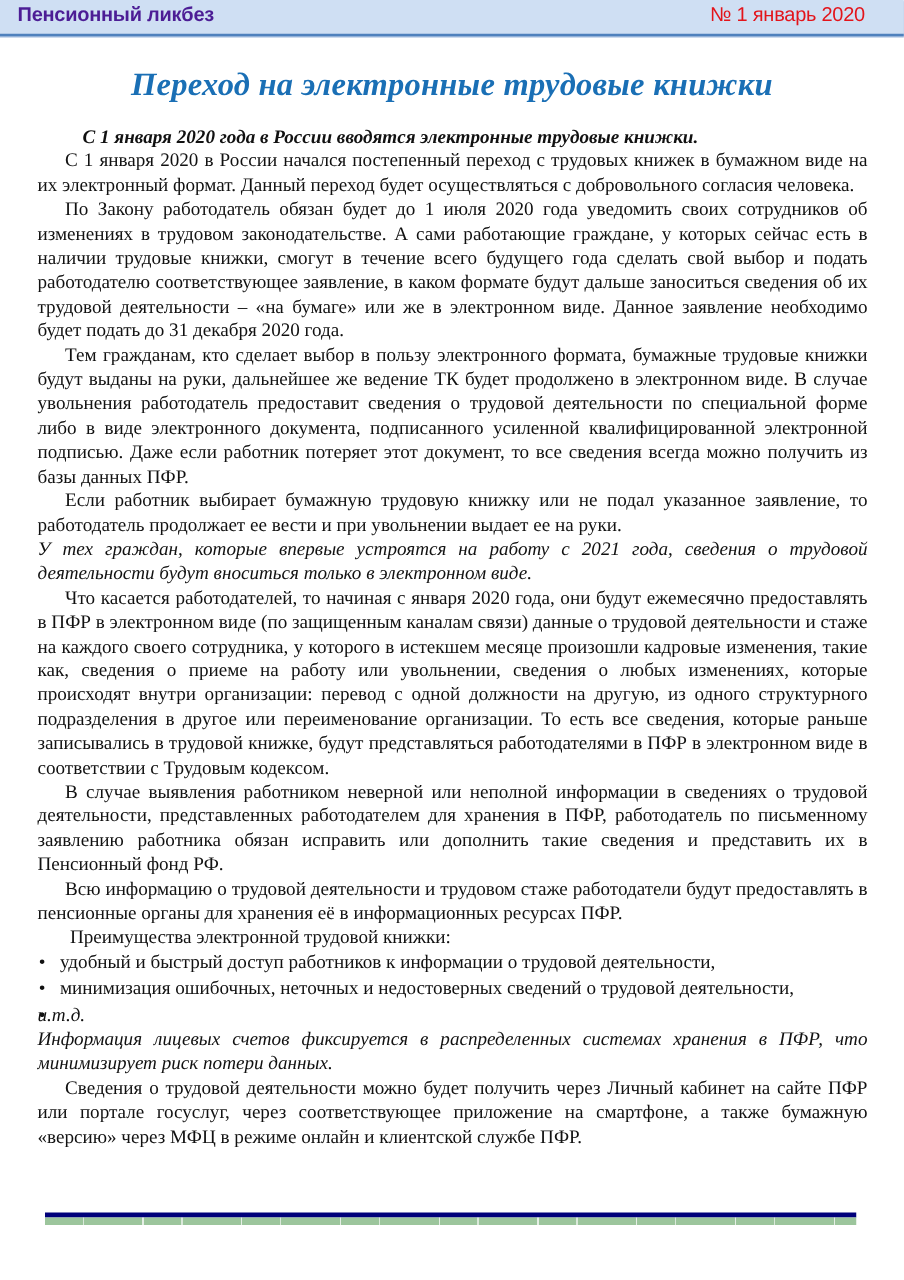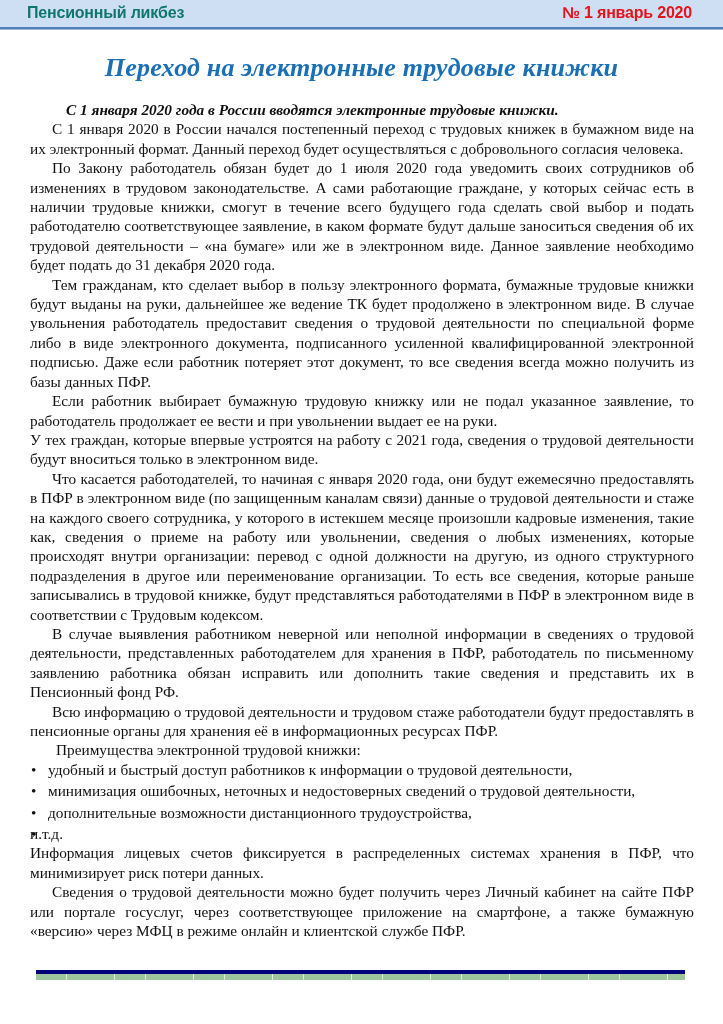--- a/index.html
+++ b/index.html
@@ -23,29 +23,28 @@
       background: #cfdff3;
       border-bottom: 2px solid #4f81bd;
       box-shadow: 0 1px 0 #9db8dc;
     }
     .header-left {
       position: absolute;
       left: 14px; top: 4px;
       font-family: "Liberation Sans", "DejaVu Sans", sans-serif;
       font-weight: bold;
       font-size: 16px;
-      color: #0f766e;
+      color: #4c1d95;
       letter-spacing: -0.2px;
-      margin-left: 13px;
     }
     .header-right {
       position: absolute;
       right: 31px; top: 4px;
       font-family: "Liberation Sans", "DejaVu Sans", sans-serif;
-      font-weight: bold;
+      font-weight: normal;
       font-size: 16px;
       color: #e3141b;
       letter-spacing: -0.2px;
     }
     .title {
       position: absolute;
       left: 0; top: 53px;
       width: 723px;
       text-align: center;
       font-family: "Liberation Serif", "DejaVu Serif", serif;
@@ -71,20 +70,21 @@
       font-style: italic;
       font-weight: bold;
       text-indent: 36px;
       text-align: left;
     }
     .ind {
       text-indent: 22px;
     }
     .noind {
       text-indent: 0;
+      font-style: italic;
     }
     .adv-head {
       text-indent: 26px;
       text-align: left;
     }
     ul.adv {
       list-style: none;
       margin: 0;
       padding: 0;
     }
@@ -151,21 +151,20 @@
     <li>
       <span class="bullet">•</span>
       <span>удобный и быстрый доступ работников к информации о трудовой деятельности,</span>
     </li>
     <li>
       <span class="bullet">•</span>
       <span>минимизация ошибочных, неточных и недостоверных сведений о трудовой деятельности,</span>
     </li>
     <li>
       <span class="bullet">•</span>
-      <span>дополнительные возможности дистанционного трудоустройства,</span>
     </li>
     <li>
       <span class="bullet">•</span>
     </li>
   </ul>
   <p class="etc noind">и.т.д.</p>
   <p class="noind">Информация лицевых счетов фиксируется в распределенных системах хранения в ПФР, что минимизирует риск потери данных.</p>
   <p class="ind">Сведения о трудовой деятельности можно будет получить через Личный кабинет на сайте ПФР или портале госуслуг, через соответствующее приложение на смартфоне, а также бумажную «версию» через МФЦ в режиме онлайн  и клиентской службе ПФР.</p>
 </div>
 

